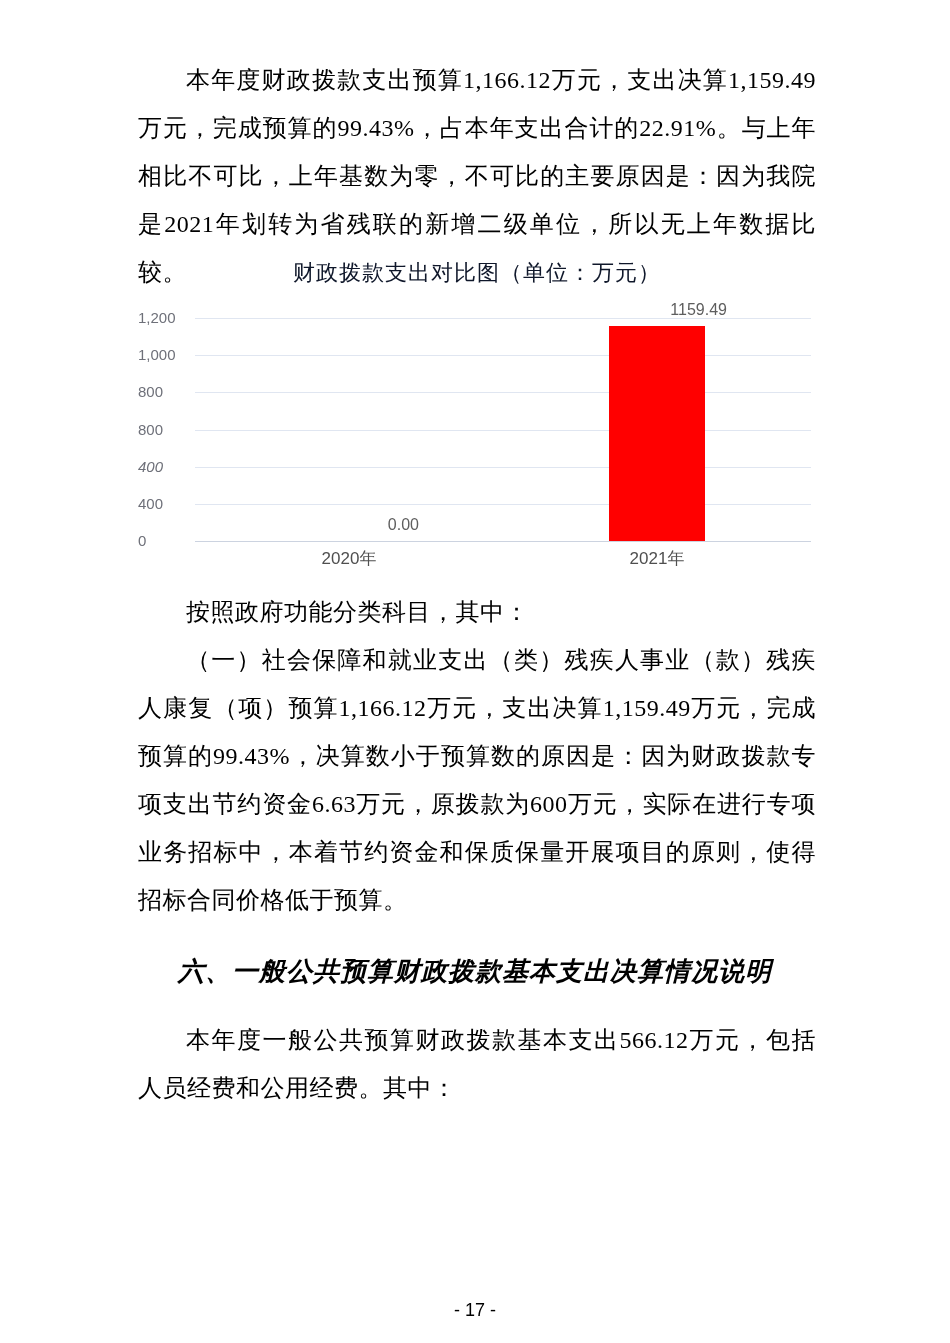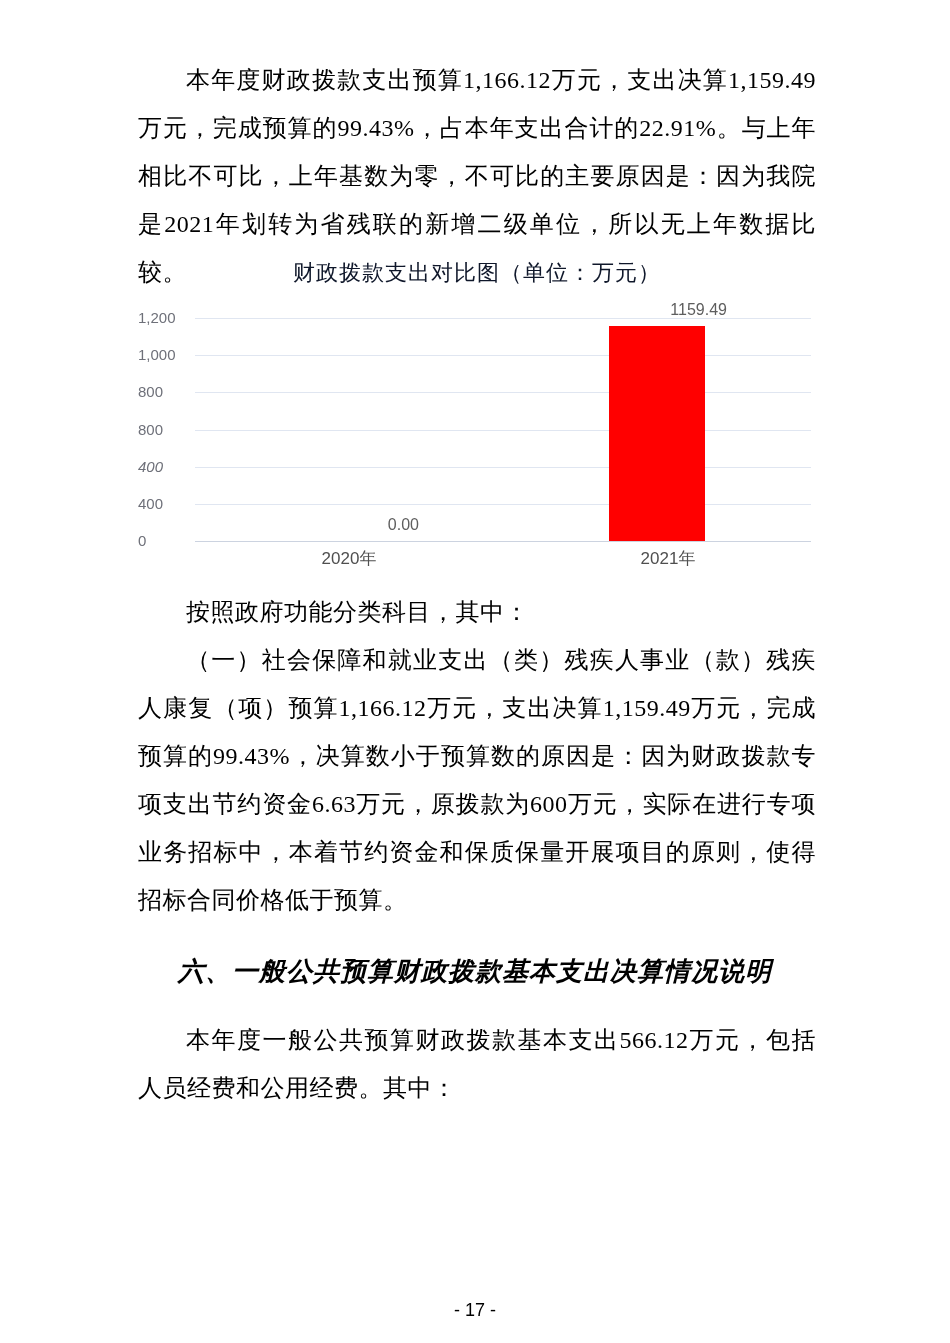--- a/index.html
+++ b/index.html
@@ -142,21 +142,21 @@
     <div class="gridline" style="top: 186px;"></div>
     <div class="gridline zero" style="top: 223px;"></div>
 
     <div class="bar" style="left: 414px; width: 96px; top: 8px; height: 215px;"></div>
   </div>
 
   <div class="value-label" style="left: 141px; top: 259px;">0.00</div>
   <div class="value-label" style="left: 449px; top: 44px;">1159.49</div>
 
   <div class="x-label" style="left: 141px; top: 292px;">2020年</div>
-  <div class="x-label" style="left: 460px; top: 292px;">2021年</div>
+  <div class="x-label" style="left: 449px; top: 292px;">2021年</div>
 </div>
 
 <div class="body-text" style="top: 588px;">
   <p>按照政府功能分类科目，其中：</p>
   <p>（一）社会保障和就业支出（类）残疾人事业（款）残疾人康复（项）预算1,166.12万元，支出决算1,159.49万元，完成预算的99.43%，决算数小于预算数的原因是：因为财政拨款专项支出节约资金6.63万元，原拨款为600万元，实际在进行专项业务招标中，本着节约资金和保质保量开展项目的原则，使得招标合同价格低于预算。</p>
 </div>
 
 <div class="section-heading">六、一般公共预算财政拨款基本支出决算情况说明</div>
 
 <div class="body-text" style="top: 1016px;">

